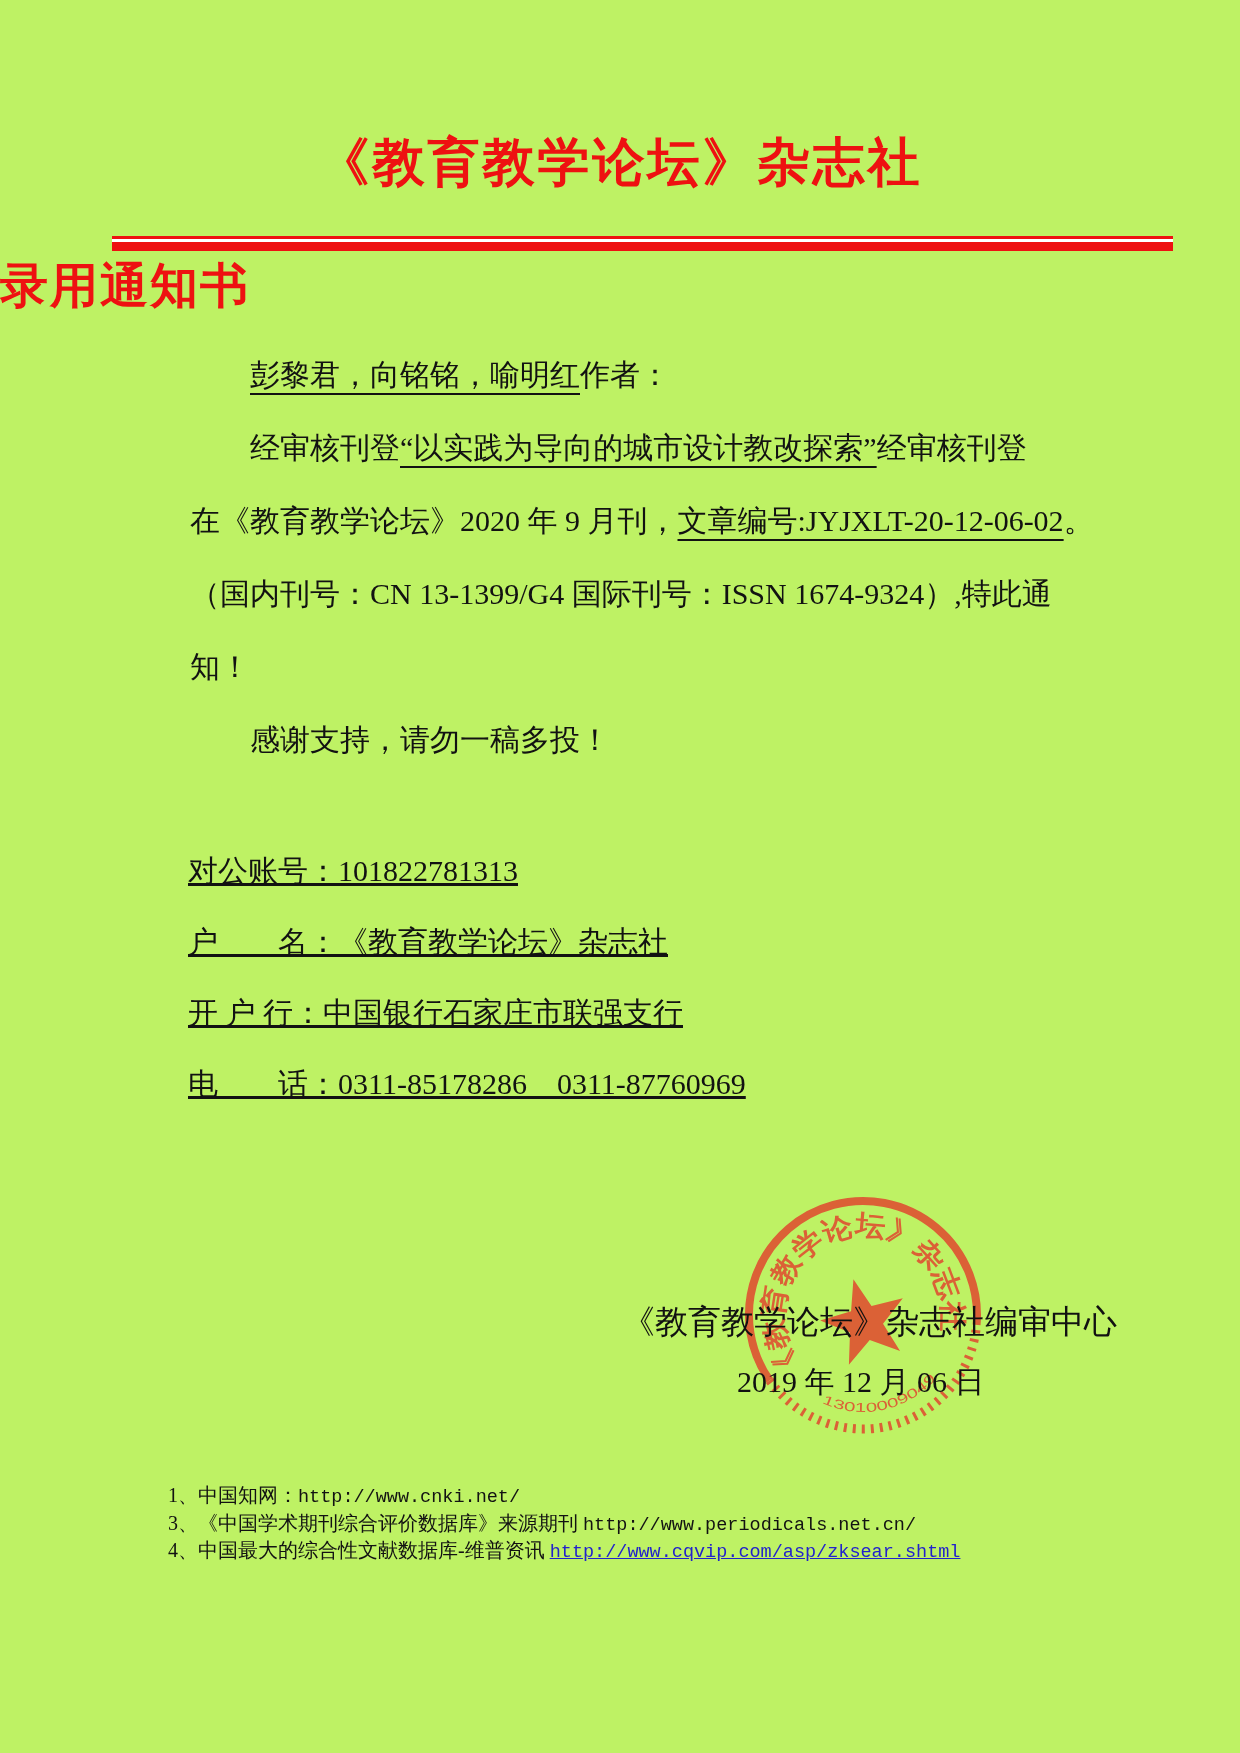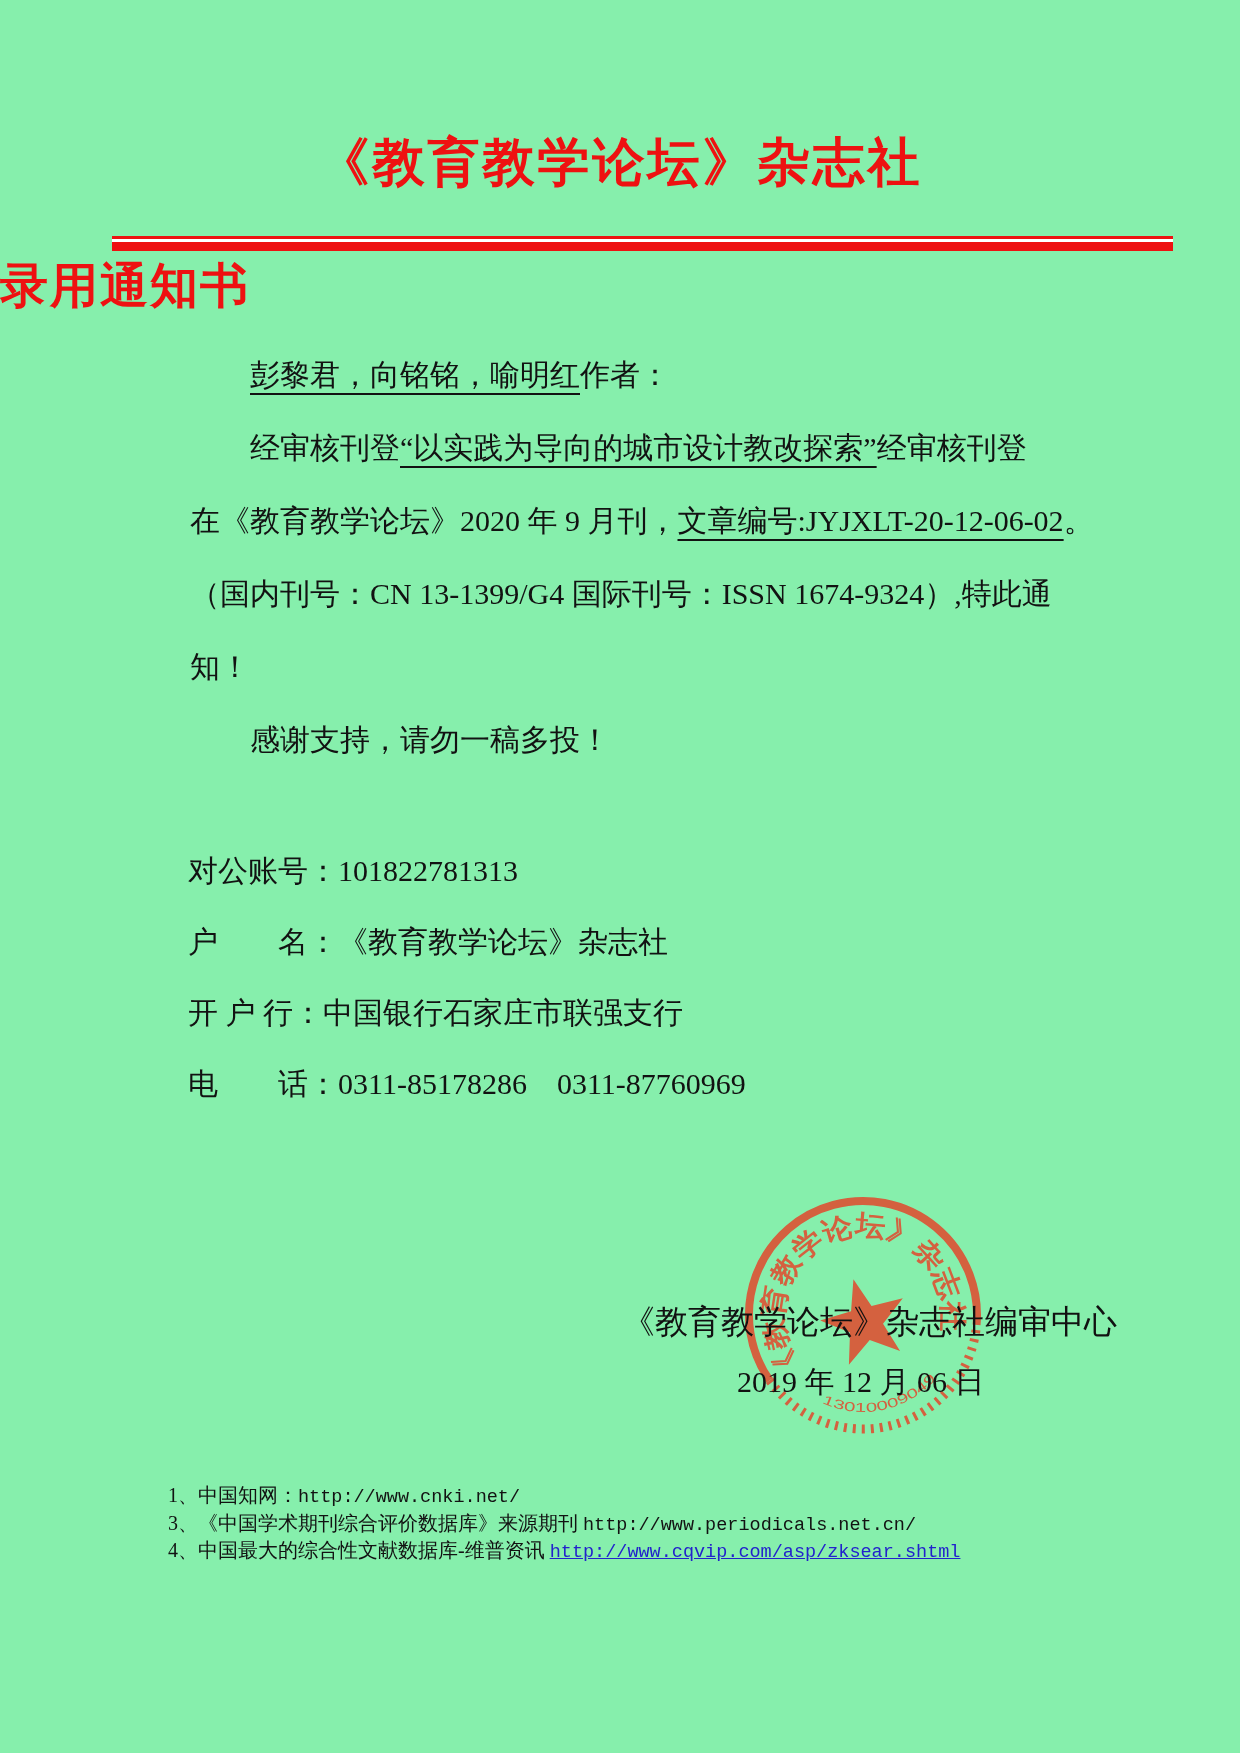--- a/index.html
+++ b/index.html
@@ -1,17 +1,17 @@
 <!DOCTYPE html>
 <html><head>
 <meta charset="utf-8">
 <style>
   html,body { margin:0; padding:0; background:#ffffff; }
   .page {
-    position:relative; width:1240px; height:1753px; background:#86efac;
+    position:relative; width:1240px; height:1753px; background:#bef264;
     overflow:hidden; color:#121212;
     font-family:"Liberation Serif","DejaVu Serif",serif;
   }
   
   .letter-title {
     position:absolute; left:0; top:128px; width:100%;
     text-align:center; color:#ee1111; font-size:52px; font-weight:bold;
     letter-spacing:3px; white-space:nowrap;
   }
   .rule-wrap { position:absolute; left:112px; top:236px; width:1061px; }
@@ -27,21 +27,21 @@
   .body-block {
     position:absolute; left:190px; top:338px; width:960px;
     font-size:30px; line-height:73px; white-space:nowrap;
   }
   .bline { height:73px;font-family:Liberation Serif, serif; }
   .bline.ind { text-indent:2em; }
   .u { text-decoration:underline; text-underline-offset:8px; text-decoration-thickness:2px; }
   
   .account-block {
     position:absolute; left:188px; top:835px; width:800px;
-    font-size:30px; line-height:71px; white-space:nowrap;
+    font-size:30px; line-height:71px; white-space:nowrap;text-decoration:underline;
   }
   
   .stamp {
     position:absolute; left:734px; top:1186px; width:258px; height:258px;
     transform:rotate(-15deg); opacity:0.87; z-index:1;
   }
   .sig-org {
     position:absolute; left:622px; top:1300px; z-index:2;
     font-size:33px; white-space:nowrap; color:#111;
   }

